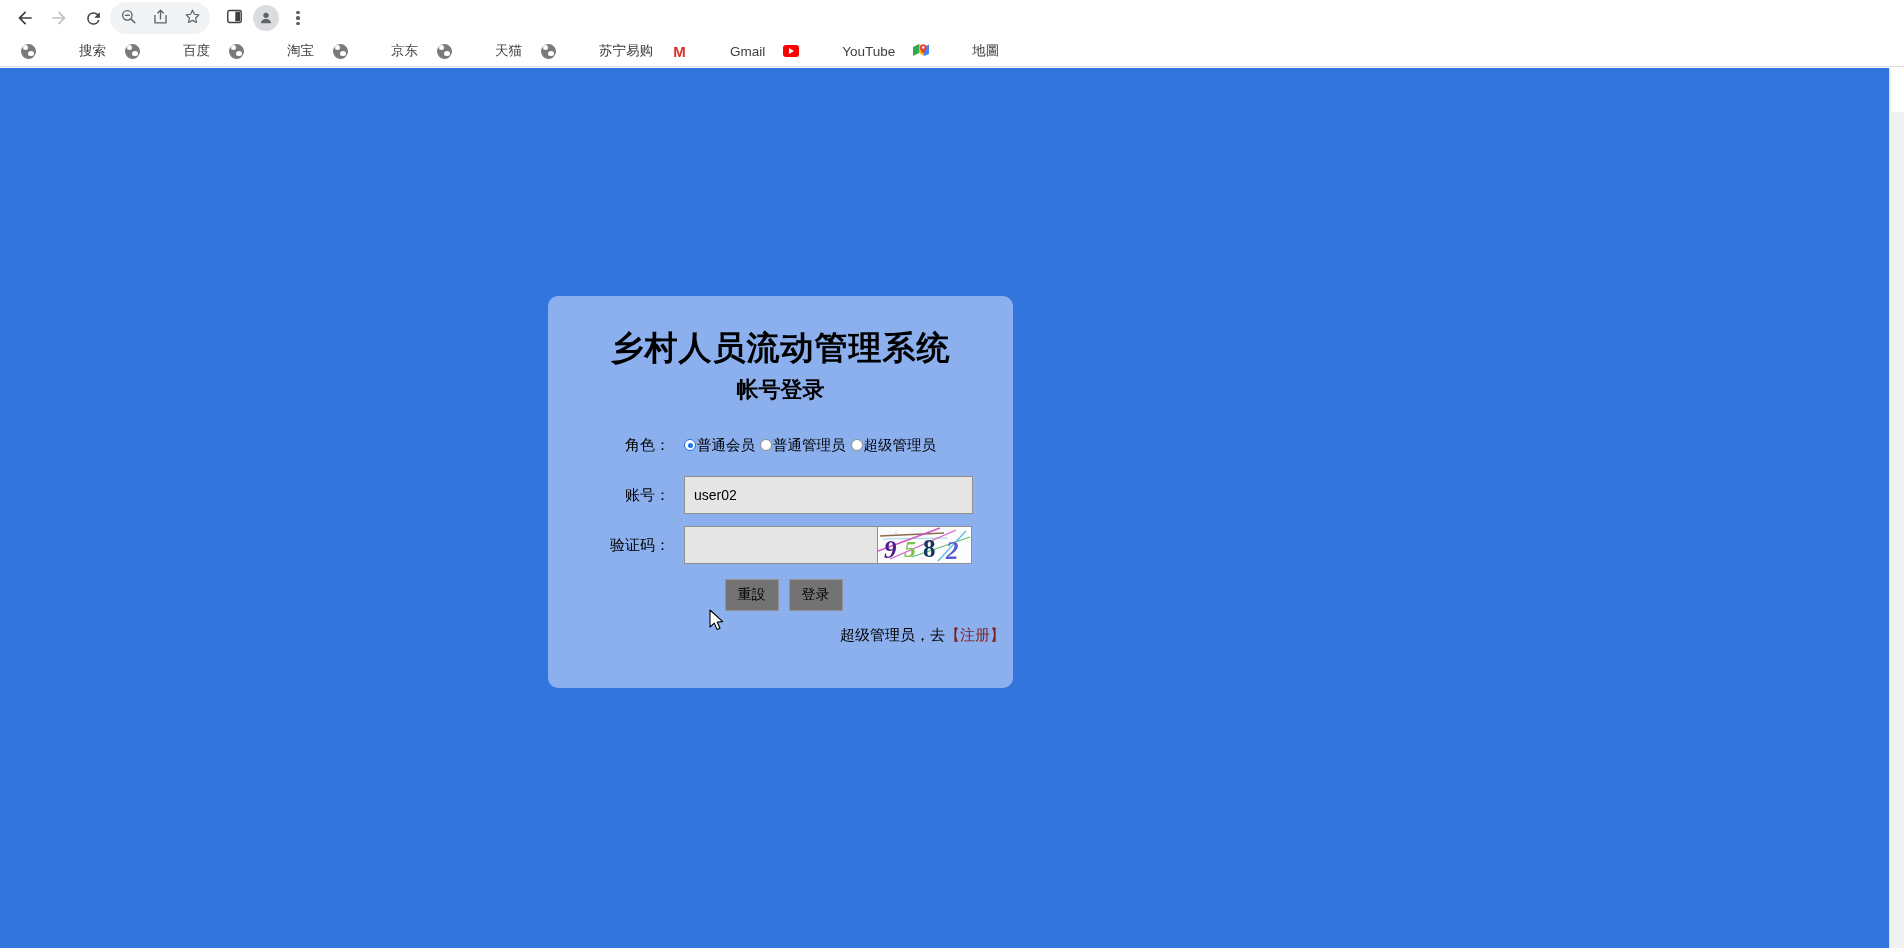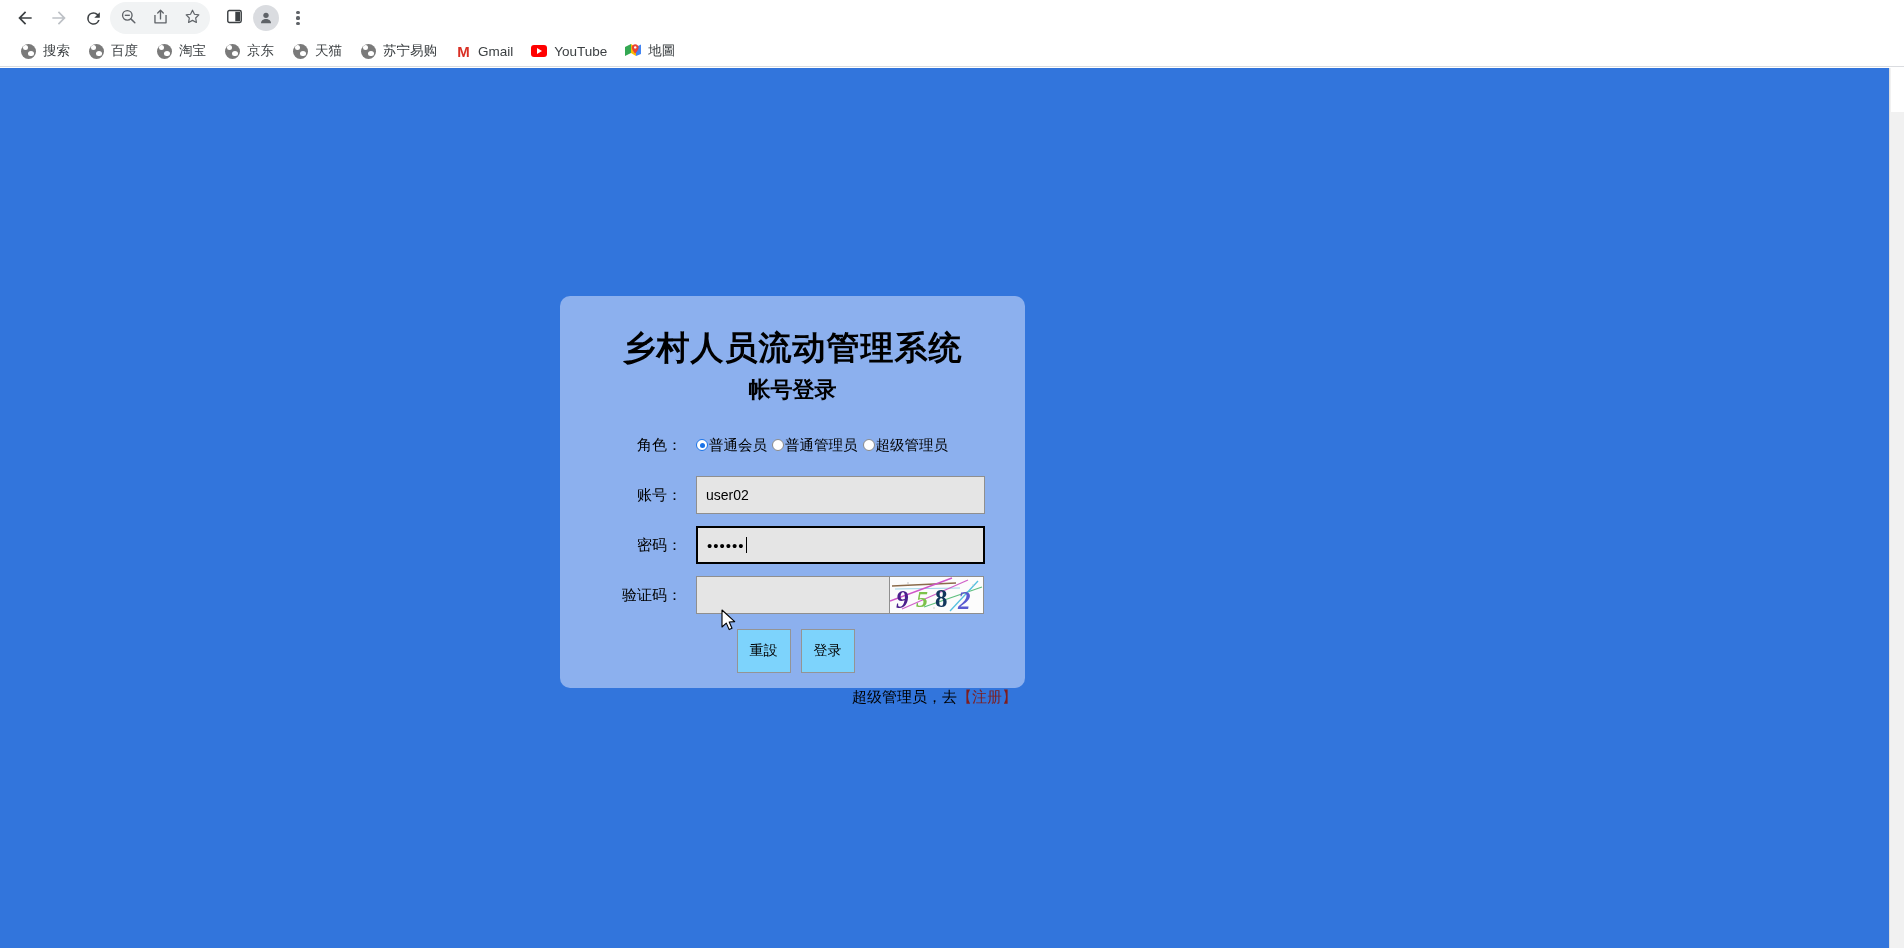--- a/index.html
+++ b/index.html
@@ -68,20 +68,21 @@
     background: #ffffff;
     display: flex; align-items: center;
     padding-left: 12px;
     border-bottom: 1px solid #dadce0;
   }
   .bm {
     display: flex; align-items: center;
     height: 24px; padding: 0 8px;
     border-radius: 4px; margin-right: 2px;
     cursor: default;
+    gap: 36px;
   }
   .bm .bm-ico { width: 16px; height: 16px; margin-right: 7px; flex: 0 0 auto; display: flex; align-items: center; justify-content: center; }
   .bm .bm-label { font-size: 13.5px; color: #3c4043; white-space: nowrap; }
 
   .globe {
     width: 15px; height: 15px; border-radius: 50%;
     background: #7a7a7a; position: relative; overflow: hidden;
   }
   .globe::before {
     content: ""; position: absolute;
@@ -105,21 +106,21 @@
 
   
   .viewport {
     position: absolute;
     top: 68px; left: 0;
     width: 1904px; height: 880px;
     background: #3275dc;
     overflow: hidden;
   }
   .page-area {
-    position: absolute; top: 0; left: 12px;
+    position: absolute; top: 0; left: 0;
     width: 1889px; height: 880px;
     background: #3275dc;
   }
 
   
   .scrollbar {
     position: absolute; top: 0; right: 0;
     width: 15px; height: 880px;
     background: #f1f1f1;
     border-left: 1px solid #e0e0e0;
@@ -204,22 +205,22 @@
   .cap-input { width: 194px; height: 38px; }
   .captcha-img {
     width: 94px; height: 38px;
     border: 1px solid #8f8f8f; border-left: none;
     background: #fdfdfd;
     position: relative; overflow: hidden;
   }
 
   .btn-row { display: flex; justify-content: center; gap: 10px; margin-top: 12px; margin-left: 6px; }
   .btn {
-    min-width: 52px; height: 44px;
-    background: #7dd3fc;
+    min-width: 52px; height: 32px;
+    background: #737373;
     border: 1px solid #949494;
     font-size: 14px; color: #000;
     display: flex; align-items: center; justify-content: center;
     padding: 0 12px;
     font-family: "Liberation Sans", sans-serif;
   }
 
   .reg-row {
     text-align: right;
     padding-right: 8px;
@@ -426,29 +427,20 @@
 
           <div class="frow">
             <div class="flabel">账号：</div>
             <div class="fctl">
               <div class="tinput">
                 <span>user02</span>
               </div>
             </div>
           </div>
 
-          <div class="frow">
-            <div class="flabel">密码：</div>
-            <div class="fctl">
-              <div class="tinput focused">
-                <span class="pw-dots">••••••</span>
-                  <span class="caret"></span>
-              </div>
-            </div>
-          </div>
 
           <div class="frow">
             <div class="flabel">验证码：</div>
             <div class="fctl">
               <div class="tinput cap-input">
                 <span></span>
               </div>
               <div class="captcha-img">
                 <svg width="94" height="38" viewBox="0 0 94 38">
                   <rect width="94" height="38" fill="#fcfcfc"></rect>

